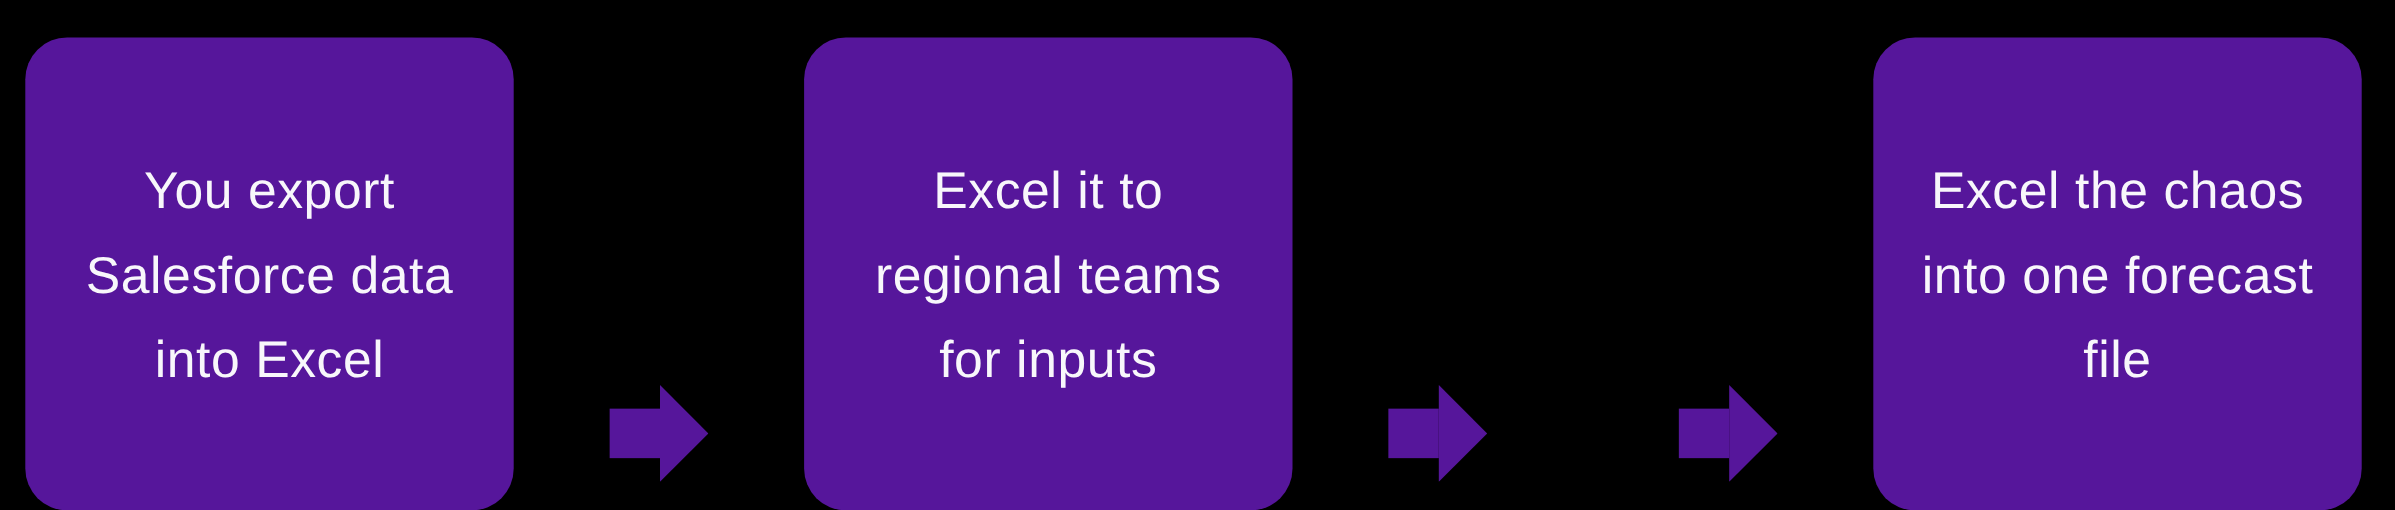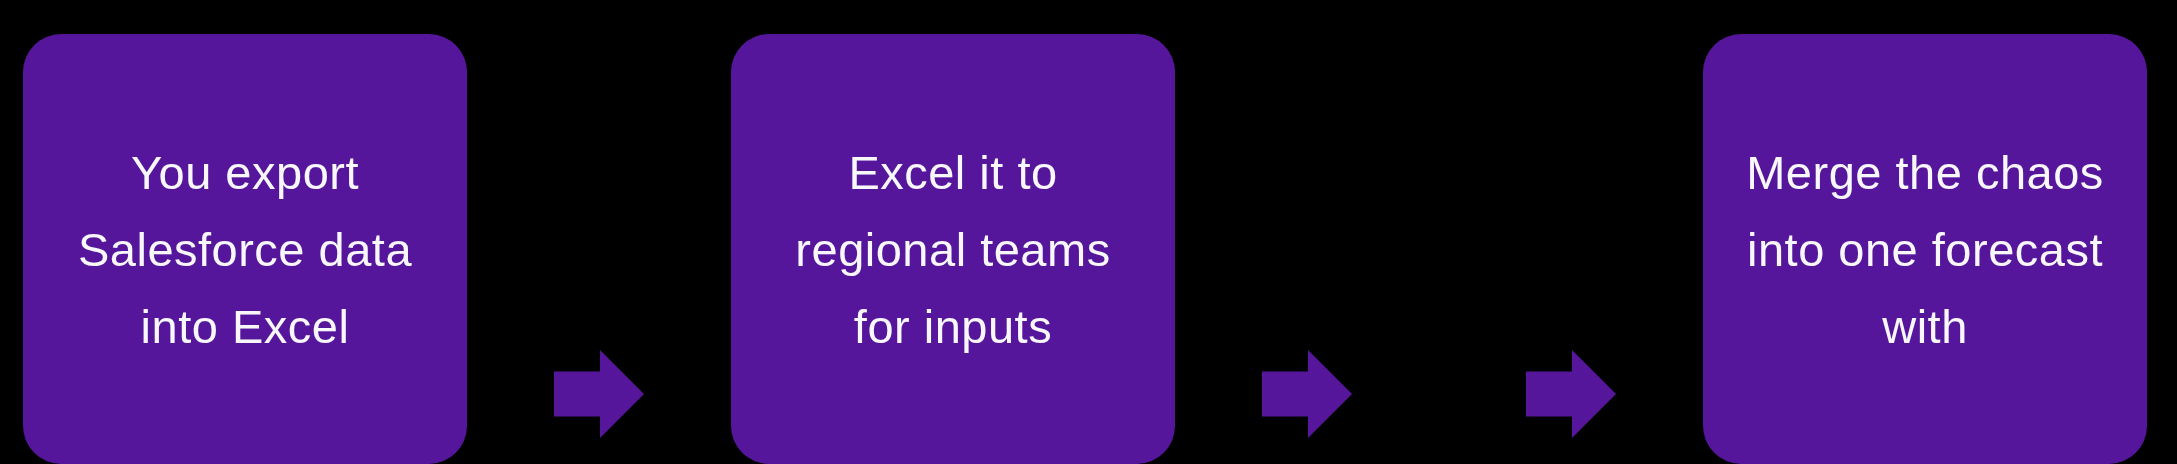--- a/index.html
+++ b/index.html
@@ -77,16 +77,16 @@
 
 
   <div class="arrow-wrap">
     <svg width="90" height="88" viewBox="0 0 90 88" xmlns="http://www.w3.org/2000/svg" fill="currentColor" aria-hidden="true">
       <rect x="0" y="21.5" width="46" height="45"></rect>
       <polygon points="46,0 90,44 46,88"></polygon>
     </svg>
   </div>
 
   <div class="step-box last">
-    <div class="step-label">Merge the chaos into one forecast with</div>
+    <div class="step-label">Excel the chaos into one forecast file</div>
   </div>
 
 </div>
 
 </body></html>

